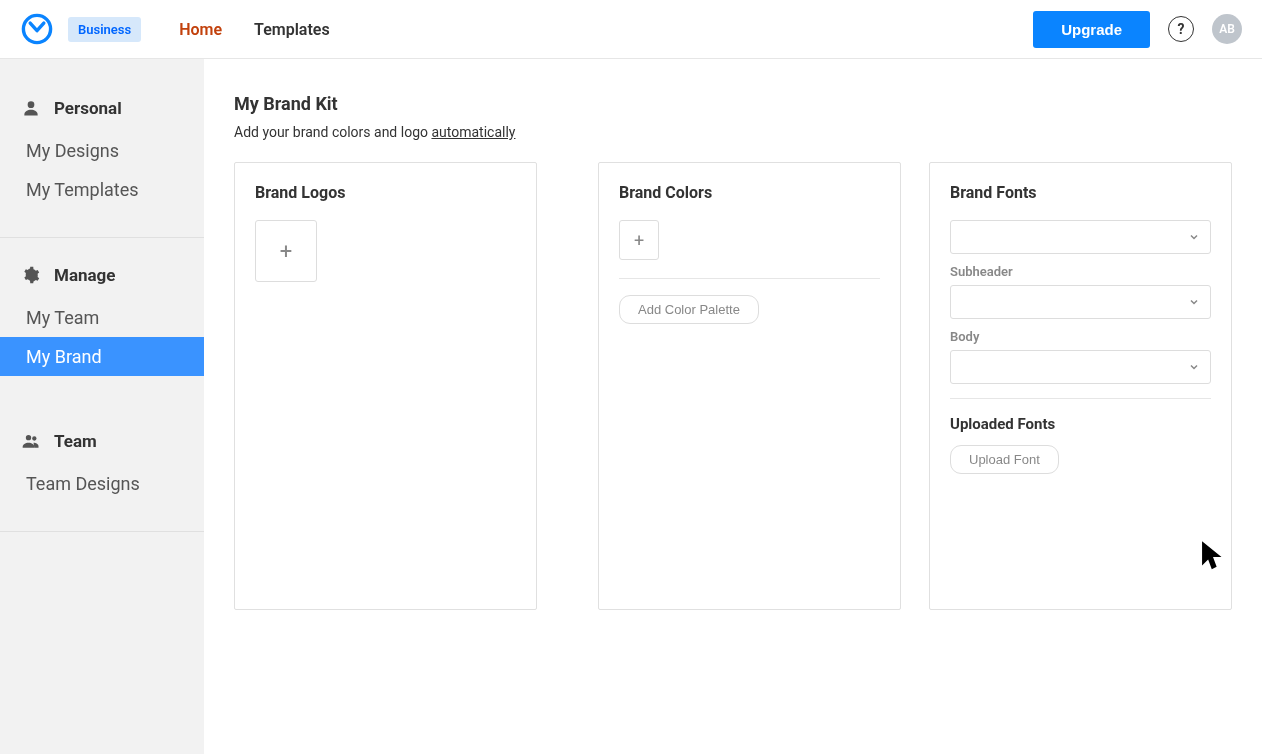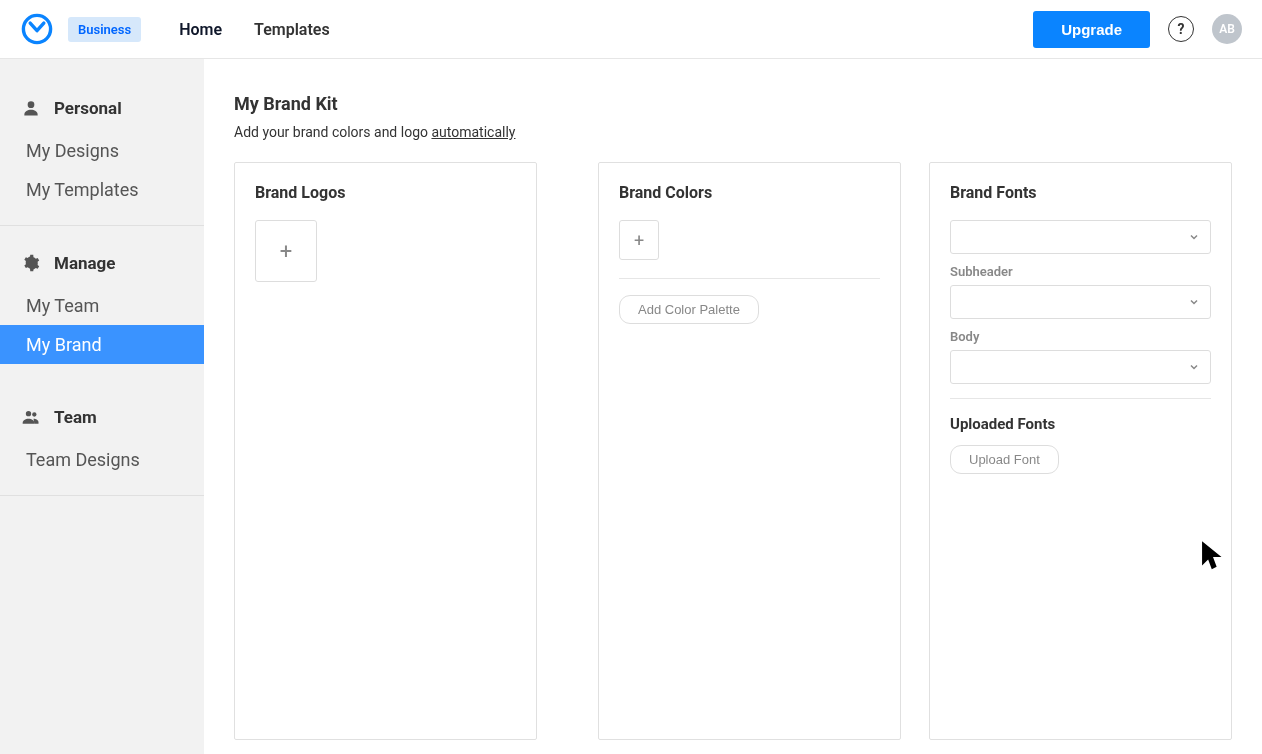--- a/index.html
+++ b/index.html
@@ -2,41 +2,41 @@
 <html><head>
 <meta charset="utf-8">
 <style>
 * { box-sizing: border-box; margin: 0; padding: 0; }
 body { font-family: -apple-system, BlinkMacSystemFont, "Segoe UI", Roboto, sans-serif; background: #fff; color: #333; width: 1262px; height: 754px; overflow: hidden; }
 
 .topbar { height: 59px; border-bottom: 1px solid #e6e6e6; display: flex; align-items: center; padding: 0 20px; }
 .logo { width: 34px; height: 34px; margin-right: 14px; }
 .badge-business { background: #d6e8fb; color: #0066ff; font-weight: 600; font-size: 13px; padding: 5px 10px; border-radius: 3px; margin-right: 38px; }
 .nav-item { font-size: 16px; font-weight: 600; color: #333; margin-right: 32px; cursor: pointer; }
-.nav-item.active { color: #0f172a; }
+.nav-item.active { color: #c2410c; }
 .topbar-right { margin-left: auto; display: flex; align-items: center; gap: 18px; }
 .upgrade-btn { background: #0a84ff; color: #fff; border: none; font-weight: 600; font-size: 15px; padding: 10px 28px; border-radius: 3px; cursor: pointer; }
 .help-icon { width: 26px; height: 26px; border: 1.5px solid #333; border-radius: 50%; display: flex; align-items: center; justify-content: center; font-weight: 700; font-size: 14px; cursor: pointer; }
 .avatar { width: 30px; height: 30px; border-radius: 50%; background: #bfc5cc; color: #fff; display: flex; align-items: center; justify-content: center; font-size: 12px; font-weight: 600; cursor: pointer; }
 
 .body-wrap { display: flex; height: calc(754px - 59px); }
 .sidebar { width: 204px; background: #f2f2f2; padding-top: 30px; }
-.side-section { border-bottom: 1px solid #e0e0e0; padding-bottom: 16px; margin-bottom: 18px; }
+.side-section { border-bottom: 1px solid #e0e0e0; padding-bottom: 28px; margin-bottom: 18px; }
 .side-header { display: flex; align-items: center; padding: 8px 20px 12px 20px; font-weight: 700; font-size: 17px; color: #333; }
 .side-header .icn { width: 22px; height: 22px; margin-right: 12px; display: flex; align-items: center; justify-content: center; }
 .side-item { padding: 9px 20px 9px 26px; font-size: 18px; color: #555; cursor: pointer; }
 .side-item.active { background: #3a93ff; color: #fff; }
 
 .main { flex: 1; padding: 34px 30px; overflow: auto; }
 .page-title { font-size: 18px; font-weight: 700; margin-bottom: 10px; }
 .page-sub { font-size: 14px; color: #333; margin-bottom: 22px; }
 .page-sub .link { text-decoration: underline; cursor: pointer; }
 
 .cards { display: flex; gap: 28px; }
-.card { border: 1px solid #e0e0e0; border-radius: 2px; padding: 20px; height: 578px; }
+.card { border: 1px solid #e0e0e0; border-radius: 2px; padding: 20px; height: 448px; }
 .card-title { font-size: 16px; font-weight: 700; margin-bottom: 18px; color: #333; }
 .card.logos { width: 314px; }
 .card.colors { width: 314px; margin-left: 33px; }
 .card.fonts { width: 314px; }
 
 .add-tile { width: 62px; height: 62px; border: 1px solid #ddd; border-radius: 3px; display: flex; align-items: center; justify-content: center; cursor: pointer; color: #888; font-size: 22px; }
 .color-tile { width: 40px; height: 40px; border: 1px solid #ddd; border-radius: 3px; display: flex; align-items: center; justify-content: center; cursor: pointer; color: #888; font-size: 18px; }
 .colors .divider { border-top: 1px solid #e6e6e6; margin: 18px 0 16px 0; }
 .btn-outline { border: 1px solid #ddd; background: #fff; color: #888; font-size: 13px; padding: 6px 18px; border-radius: 11px; cursor: pointer; font-weight: 500; }
 

